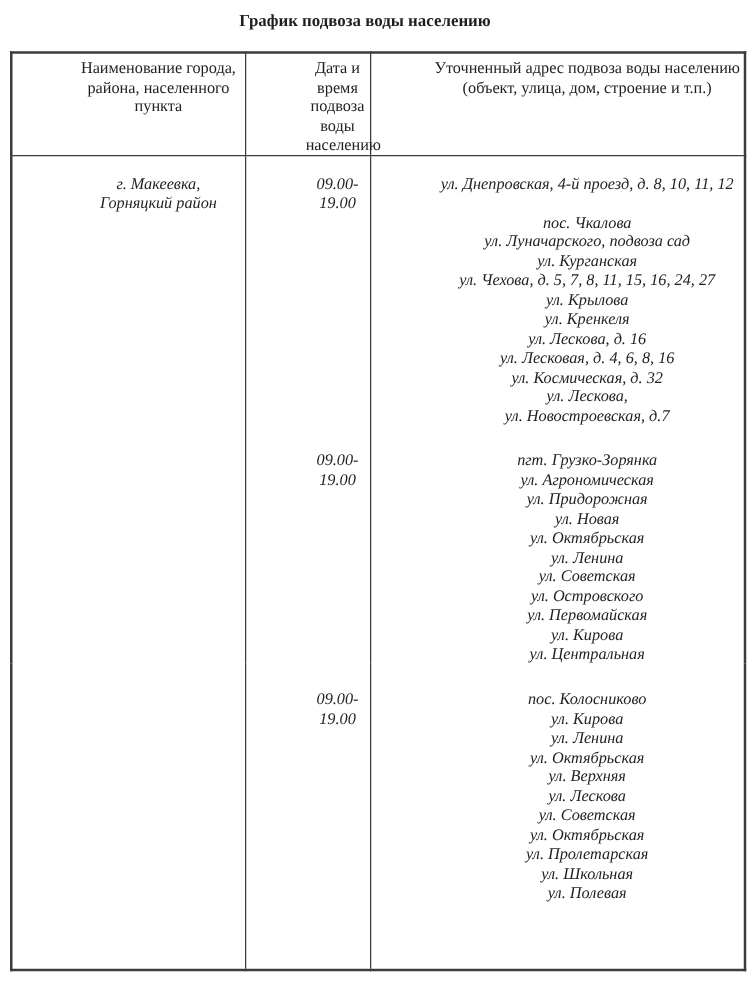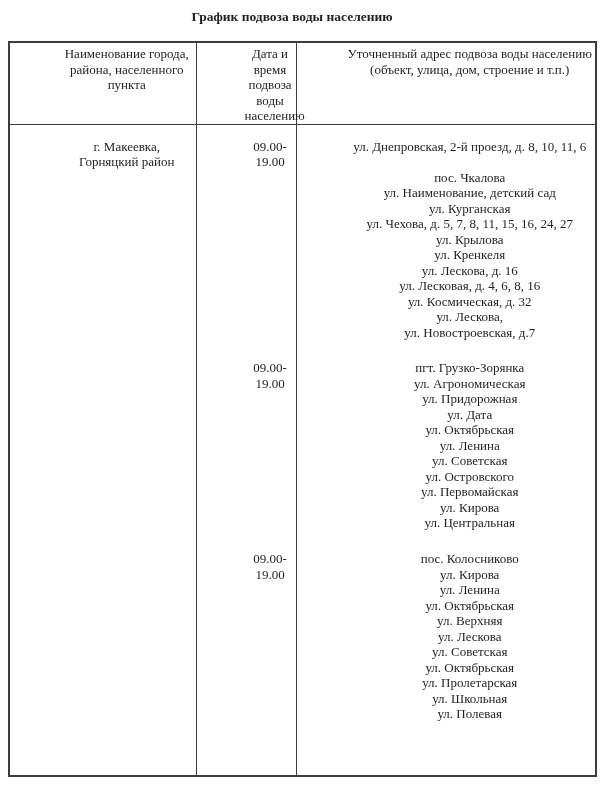--- a/index.html
+++ b/index.html
@@ -42,20 +42,21 @@
   .schedule thead th {
     border: 1px solid #3c3c3c;
     height: 49px;
     padding-top: 3px;
   }
   .schedule tbody td {
     border-left: 1px solid #3c3c3c;
     border-right: 1px solid #3c3c3c;
     border-top: none;
     border-bottom: none;
+    font-style: italic;
   }
   .schedule tbody tr.block-row td { padding-top: 20px; }
   .schedule tbody tr.block-row.first td { padding-top: 14px; }
   .schedule tbody tr:nth-child(1) { height: 216px; }
   .schedule tbody tr:nth-child(2) { height: 191px; }
 </style>
 </head>
 <body>
 
 <div class="page">
@@ -88,42 +89,42 @@
       </tr>
     </thead>
     <tbody id="schedule-body">
         <tr class="block-row first">
           <td class="loc-cell" rowspan="3">
             <div class="loc-line">г. Макеевка,</div>
             <div class="loc-line">Горняцкий район</div>
           </td>
           <td class="time-cell">09.00-19.00</td>
           <td class="addr-cell">
-            <div class="addr-line">ул. Днепровская, 2-й проезд, д. 8, 10, 11, 6</div>
+            <div class="addr-line">ул. Днепровская, 4-й проезд, д. 8, 10, 11, 12</div>
             <div class="addr-line">&nbsp;</div>
             <div class="addr-line">пос. Чкалова</div>
-            <div class="addr-line">ул. Наименование, детский сад</div>
+            <div class="addr-line">ул. Луначарского, подвоза сад</div>
             <div class="addr-line">ул. Курганская</div>
             <div class="addr-line">ул. Чехова, д. 5, 7, 8, 11, 15, 16, 24, 27</div>
             <div class="addr-line">ул. Крылова</div>
             <div class="addr-line">ул. Кренкеля</div>
             <div class="addr-line">ул. Лескова, д. 16</div>
             <div class="addr-line">ул. Лесковая, д. 4, 6, 8, 16</div>
             <div class="addr-line">ул. Космическая, д. 32</div>
             <div class="addr-line">ул. Лескова,</div>
             <div class="addr-line">ул. Новостроевская, д.7</div>
           </td>
         </tr>
         <tr class="block-row">
           <td class="time-cell">09.00-19.00</td>
           <td class="addr-cell">
             <div class="addr-line">пгт. Грузко-Зорянка</div>
             <div class="addr-line">ул. Агрономическая</div>
             <div class="addr-line">ул. Придорожная</div>
-            <div class="addr-line">ул. Дата</div>
+            <div class="addr-line">ул. Новая</div>
             <div class="addr-line">ул. Октябрьская</div>
             <div class="addr-line">ул. Ленина</div>
             <div class="addr-line">ул. Советская</div>
             <div class="addr-line">ул. Островского</div>
             <div class="addr-line">ул. Первомайская</div>
             <div class="addr-line">ул. Кирова</div>
             <div class="addr-line">ул. Центральная</div>
           </td>
         </tr>
         <tr class="block-row">

